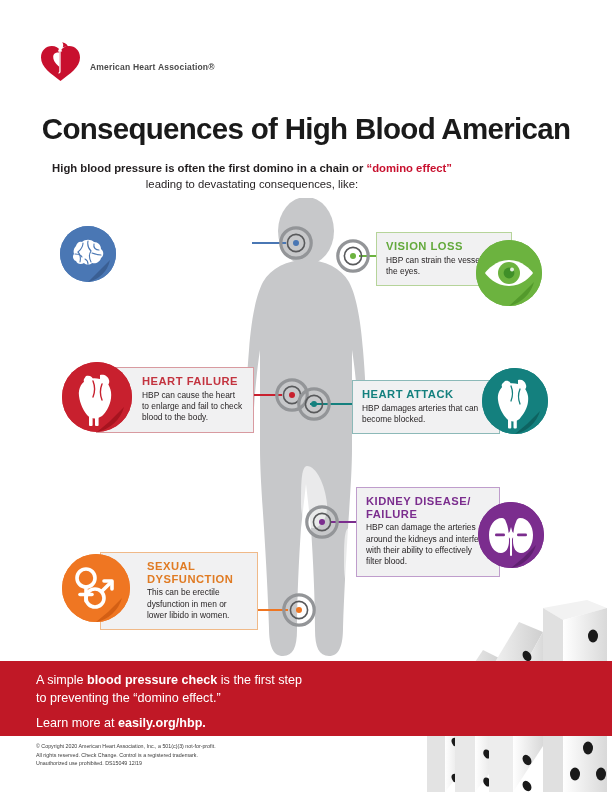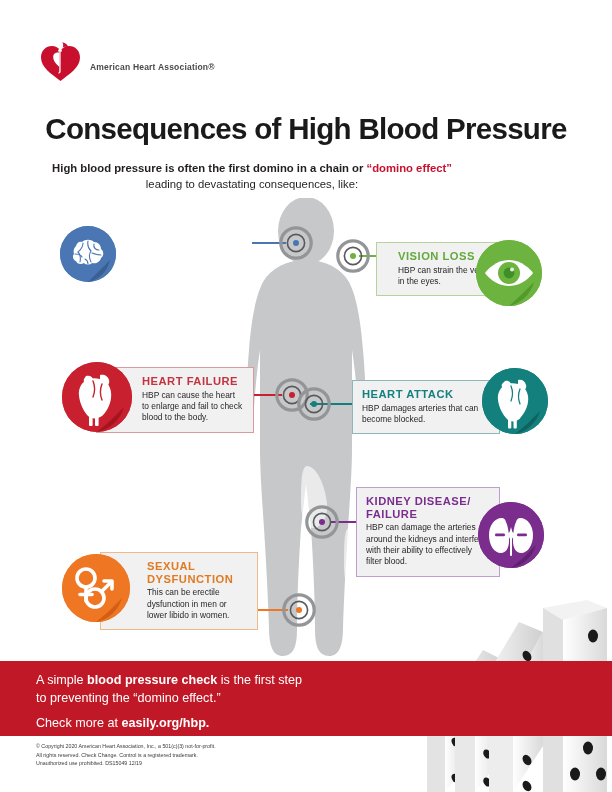--- a/index.html
+++ b/index.html
@@ -75,21 +75,21 @@
         <path d="M24.2 2.2 C27.6 2.8 30.2 5.2 30.8 8.2 C28.4 6.4 26.2 6.6 24.6 7.6 C25.6 5.8 25.4 3.6 24.2 2.2 Z" fill="#c8102e"></path>
         <path d="M22.0 6.5 L24.2 11.5 L22.6 11.5 L22.6 31.5 C22.6 33 21.0 34.2 19.9 33.0 C20.9 32.6 21.3 31.9 21.3 31.0 L21.3 11.5 L19.8 11.5 Z" fill="#ffffff"></path>
         <path d="M15.2 16.5 C15.2 22 19.0 24.5 21.3 26.8 L21.3 12.6 L19.0 12.6 C17.0 13.1 15.2 14.4 15.2 16.5 Z" fill="#ffffff"></path>
       </svg>
     </div>
     <div class="logo-text">
       <div class="logo-aha">American Heart Association®</div>
     </div>
   </div>
 
-  <div class="title">Consequences of High Blood Pressure</div>
+  <div class="title">Consequences of High Blood American</div>
   <div class="subtitle">
     <span class="sub-l1">High blood pressure is often the first domino in a chain or </span><span class="sub-red">“domino effect”</span>
     <span class="sub-l2">leading to devastating consequences, like:</span>
   </div>
 
   <div class="body-silhouette">
     <svg viewBox="0 0 170 462" width="170" height="462">
       <g fill="#c7c8ca">
         <ellipse cx="85" cy="33" rx="28" ry="34"></ellipse>
         <path d="M85 62 C66 62 50 70 42 84 C34 99 30 126 28 152 C26 176 25 196 25 210 L33 210 C34 193 36 171 39 152 L39 250 C39 272 41 300 43 330 C45 362 47 398 48 430 C48 448 52 458 62 458 C72 458 76 449 76 432 C76 400 78 360 80 330 L85 286 L90 330 C92 360 94 400 94 432 C94 449 98 458 108 458 C118 458 122 448 122 430 C123 398 125 362 127 330 C129 300 131 272 131 250 L131 152 C134 171 136 193 137 210 L145 210 C145 196 144 176 142 152 C140 126 136 99 128 84 C120 70 104 62 85 62 Z"></path>
@@ -162,21 +162,21 @@
         <path d="M23 17 C23 22 20 24 18 26 C20 28 21 31 20 36"></path>
         <path d="M28 15 C27 20 29 23 31 25 C29 28 29 32 31 36"></path>
         <path d="M34 18 C33 22 36 24 39 24"></path>
         <path d="M15 28 C18 28 21 29 22 31"></path>
         <path d="M32 27 C35 28 38 29 41 29"></path>
         <path d="M25 33 C27 34 28 36 28 38"></path>
       </g>
     </svg>
   </div>
 
-  <div class="card" style="left:376px;top:242px;width:136px;border-color:#b6d49a;padding-left:12px;">
+  <div class="card" style="left:376px;top:232px;width:136px;border-color:#b6d49a;">
     <div class="card-inner">
       <div class="card-title" style="color:#63a93c;">VISION LOSS</div>
       <div class="card-body">HBP can strain the vessels in the eyes.</div>
     </div>
   </div>
   <div class="badge" style="left:476px;top:240px;width:66px;height:66px;background:#6cb33f;">
     <svg viewBox="0 0 66 66" width="66" height="66">
       <circle cx="33" cy="33" r="33" fill="#6cb33f"></circle>
       <path d="M45 55 L58 42 A33 33 0 0 1 33 66 Z" fill="#539a2c"></path>
       <path d="M33 20 C20 20 11 30 9 33 C11 36 20 46 33 46 C46 46 55 36 57 33 C55 30 46 20 33 20 Z" fill="#ffffff"></path>
@@ -340,21 +340,21 @@
           <ellipse cx="174" cy="182" rx="5" ry="6.4"></ellipse>
         </g>
       </g>
     </svg>
   </div>
 
   <div class="banner"></div>
   <div class="banner-txt">
     <span>A simple </span><b>blood pressure check</b><span> is the first step</span><br>
     <span>to preventing the “domino effect.”</span>
-    <span class="banner-l3"><span>Check more at </span><b>easily.org/hbp.</b></span>
+    <span class="banner-l3"><span>Learn more at </span><b>easily.org/hbp.</b></span>
   </div>
 
   <div class="copyright">
     <div>© Copyright 2020 American Heart Association, Inc., a 501(c)(3) not-for-profit.</div>
     <div>All rights reserved. Check Change. Control is a registered trademark.</div>
     <div>Unauthorized use prohibited. DS15049 12/19</div>
   </div>
 
 </div>
 

